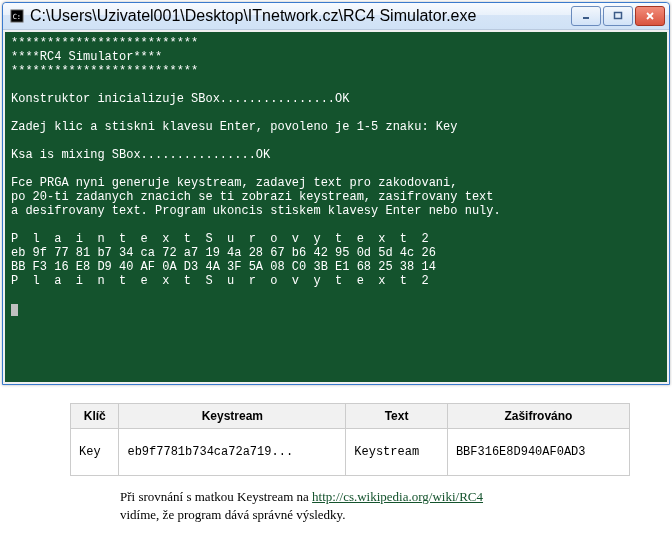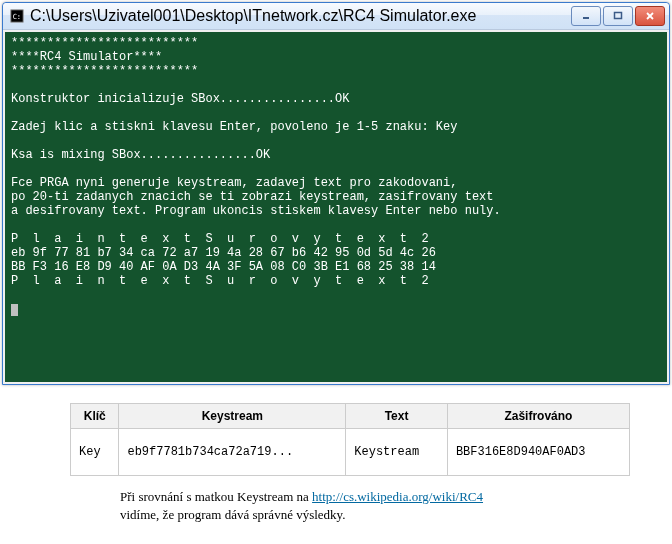--- a/index.html
+++ b/index.html
@@ -13,21 +13,21 @@
   .min, .max { background: linear-gradient(to bottom, #f3f7fc, #d2e3f7); color: #3b5b88; }
   .close { background: linear-gradient(to bottom, #f28d7b, #d9543f); border-color: #a53423; color: #fff; font-weight: bold; }
   .console-wrap { padding: 2px; background: #f0f0f0; }
   .console { background: #14532d; color: #fff; font-family: "Courier New", monospace; font-size: 12px; line-height: 14px; padding: 4px 6px 6px 6px; height: 340px; white-space: pre; overflow: hidden; position: relative; }
   .cursor { display:inline-block; width:7px; height:12px; background:#c0c0c0; vertical-align: text-bottom;}
   .below { padding: 18px 40px 10px 70px; }
   table.data { border-collapse: collapse; width: 560px; font-family: "Courier New", monospace; font-size: 12px; }
   table.data th { background: #f1f1f1; border: 1px solid #ccc; padding: 5px 8px; font-family: Arial, sans-serif; font-weight: bold; font-size: 12px; }
   table.data td { border: 1px solid #ccc; padding: 16px 8px; white-space: nowrap; margin-top: 45px; }
   .caption { font-family: Georgia, 'Times New Roman', serif; font-size: 13px; margin: 12px 0 0 50px; line-height: 1.35; }
-  .caption a { color: #0369a1; text-decoration: underline; }
+  .caption a { color: #14532d; text-decoration: underline; }
 </style>
 </head>
 <body>
 
 <div class="window">
   <div class="titlebar">
     <span class="icon">
       <svg viewBox="0 0 16 16">
           <rect x="1" y="1" width="14" height="14" fill="#000" stroke="#888"></rect>
           <text x="3" y="11" font-size="8" fill="#fff" font-family="monospace">C:</text>

